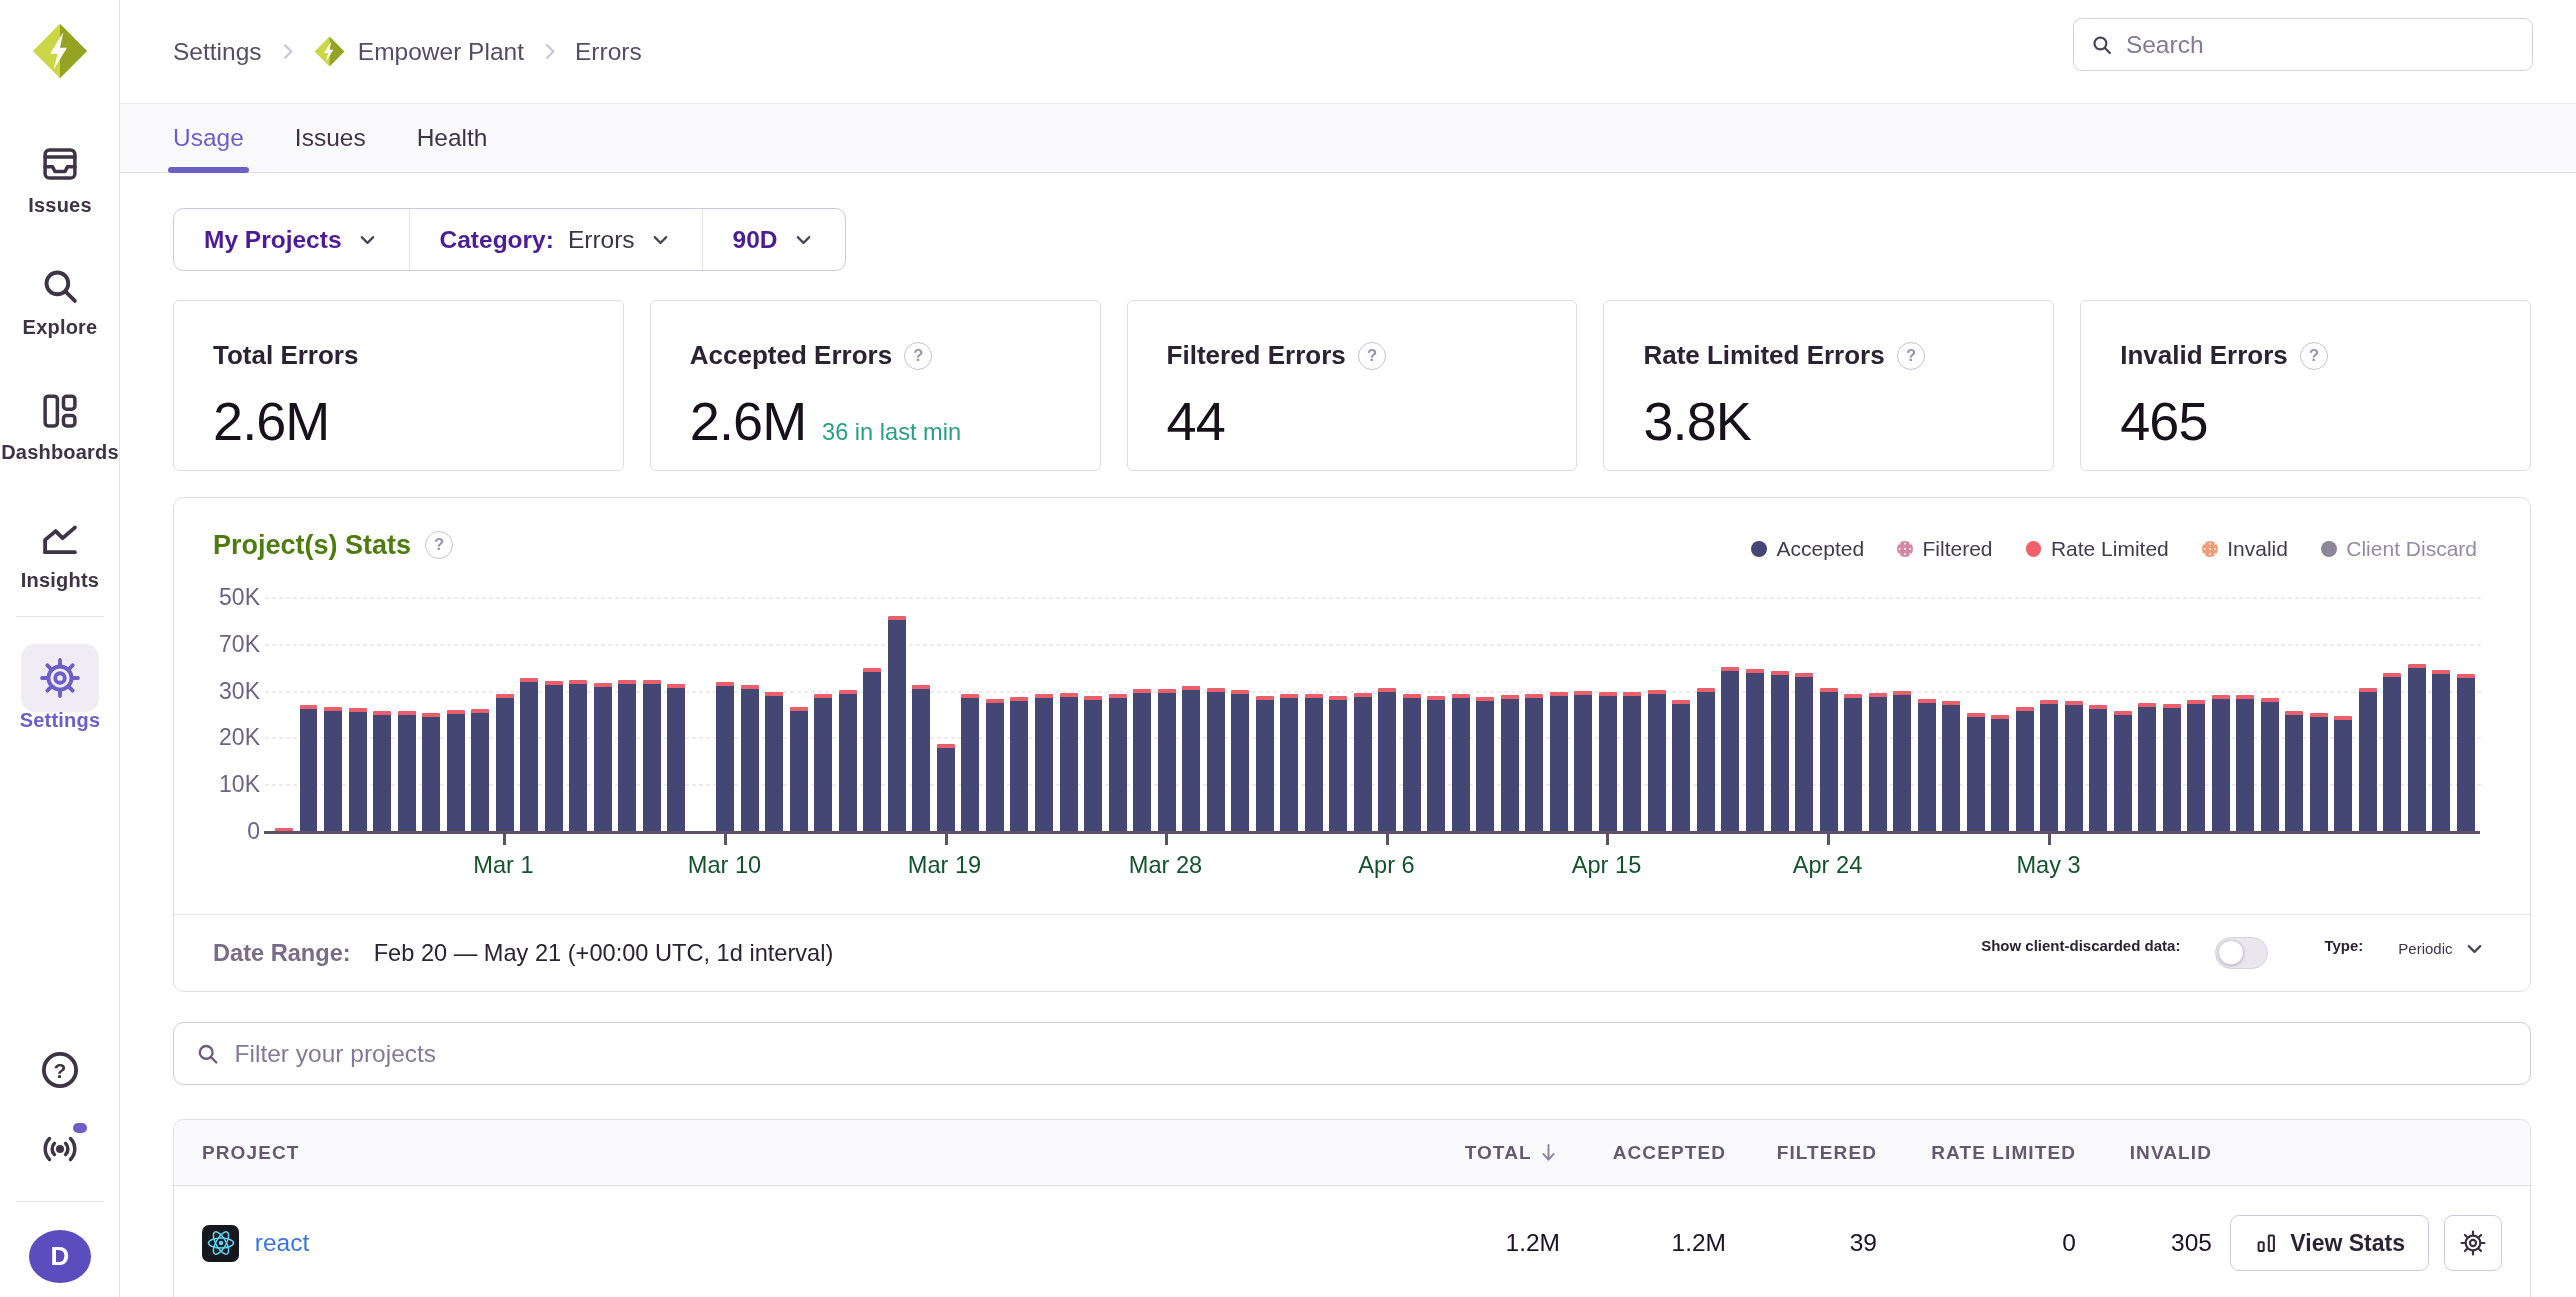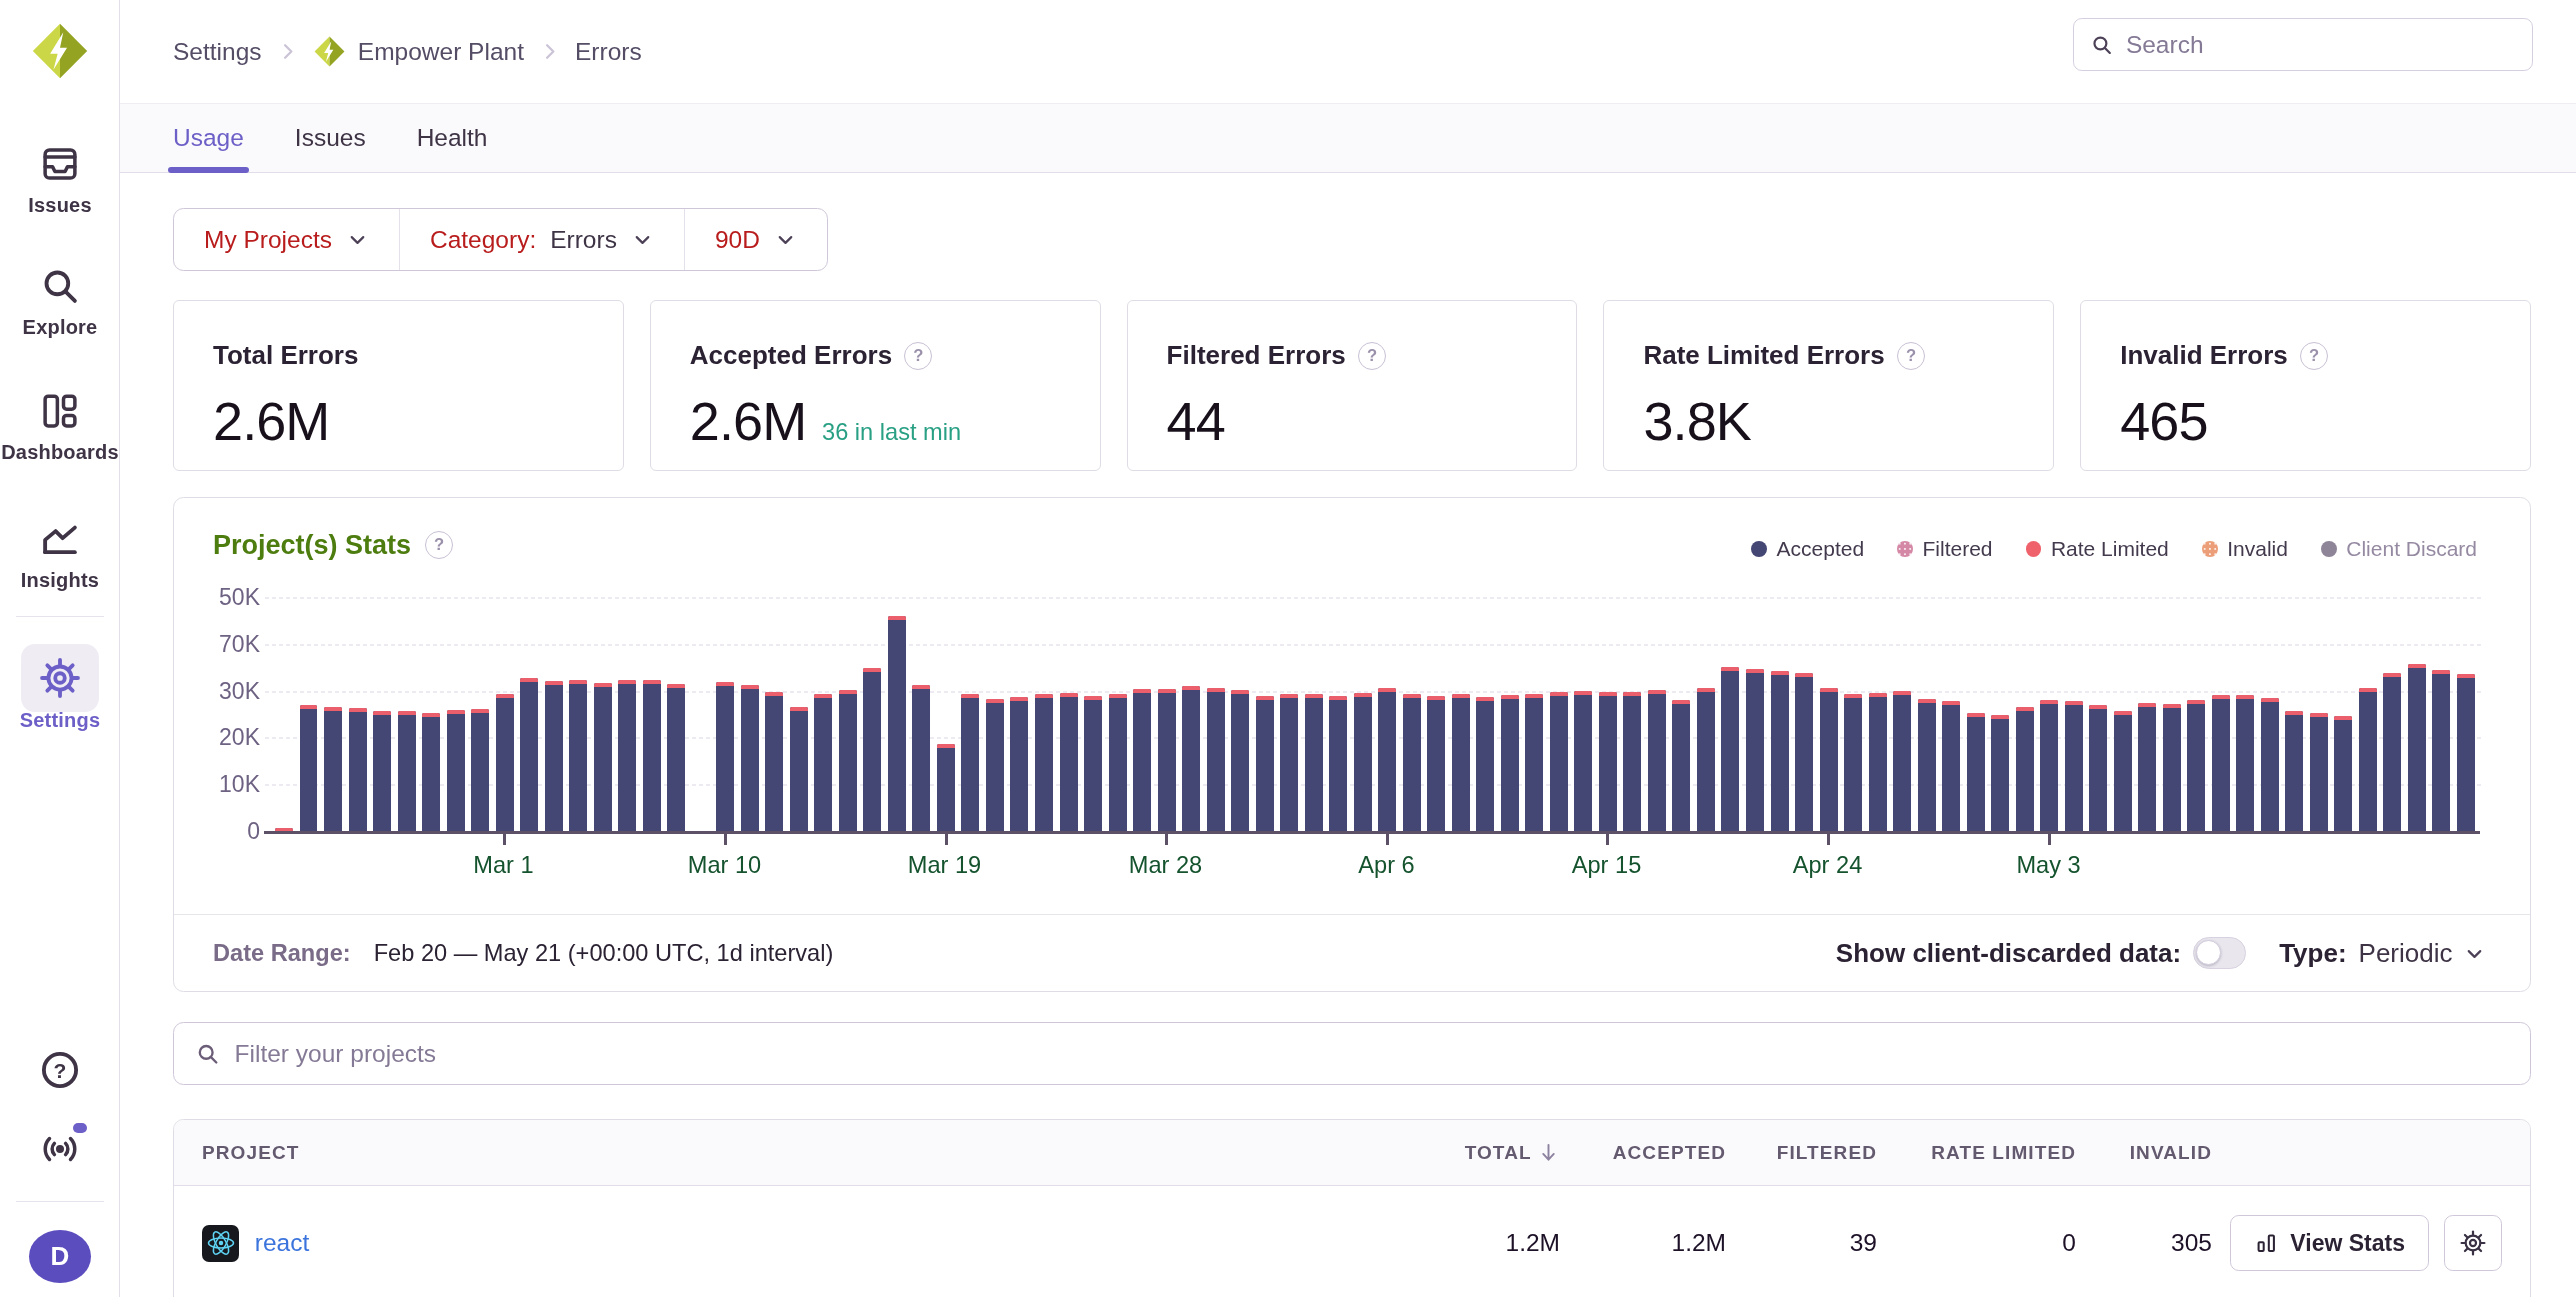--- a/index.html
+++ b/index.html
@@ -45,21 +45,21 @@
 
   
   #content { position:absolute; left:120px; top:173px; right:0; bottom:0; background:#fff; }
   .panel-border { border:1.3px solid #e0dce5; border-radius:10.5px; background:#fff; }
 
   
   #filterbar { position:absolute; left:53px; top:35px; height:63px; display:flex;
     border:1.3px solid #cfc7d9; border-radius:10.5px; background:#fff; overflow:hidden; }
   .fseg { display:flex; align-items:center; gap:14px; padding:0 30px; font-size:24.5px; cursor:pointer; }
   .fseg + .fseg { border-left:0.9px solid #e5e1ea; }
-  .fbold { font-weight:400; color:#b91c1c; }
+  .fbold { font-weight:700; color:#4c1d95; }
   .freg { color:#3e3446; }
 
   
   #cards-row { position:absolute; left:53px; top:127px; width:2358px; display:flex; gap:26px; }
   .card { flex:1 1 0; height:171px; border:1.3px solid #e0dce5; border-radius:6px; background:#fff; padding:39px 35px 0 39px; }
   .card-title-row { display:flex; align-items:center; gap:12.3px; }
   .card-title { font-size:26px; font-weight:700; color:#2b2233; }
   .help-circle { width:28px; height:28px; border:1.8px solid #c9c1d4; border-radius:50%;
     color:#9b91ab; font-size:16.6px; font-weight:700; display:flex; align-items:center; justify-content:center; }
   .card-value-row { display:flex; align-items:baseline; gap:15.8px; margin-top:19px; }
@@ -86,21 +86,21 @@
   .bar-cap { position:absolute; left:0; right:0; top:0; background:#ea5f6b; border-radius:1.8px 1.8px 0 0; }
   #baseline { position:absolute; left:90px; top:333px; width:2216px; height:2.6px; background:#5d5168; }
   .xtick { position:absolute; top:335px; width:2.6px; height:12.3px; background:#5d5168; }
   .xlab { position:absolute; top:354px; width:175px; margin-left:-88px; text-align:center;
     font-size:23.6px; color:#14532d; }
   #chart-footer { position:absolute; left:0; right:0; top:416px; height:77px; border-top:0.9px solid #e8e4ec;
     display:flex; align-items:center; }
   #footer-left { display:flex; align-items:center; gap:23px; padding-left:39px; font-size:23.6px; }
   #date-range-label { font-weight:700; color:#7a6c88; }
   #date-range-value { color:#2b2233; }
-  #footer-right { margin-left:auto; display:flex; align-items:flex-end; gap:12px; padding-right:44px; font-size:26px; }
+  #footer-right { margin-left:auto; display:flex; align-items:flex-start; gap:35px; padding-right:44px; font-size:15px; }
   #toggle-label, #type-label { font-weight:700; color:#2b2233; }
   #type-value { color:#3e3446; }
   #toggle { width:53px; height:31.5px; border-radius:15.8px; background:#e9e6ee; border:1.3px solid #d8d2e0;
     position:relative; cursor:pointer; }
   #toggle .knob { position:absolute; left:1.8px; top:1.8px; width:25.4px; height:25.4px; border-radius:50%;
     background:#fff; border:0.9px solid #d2cbdc; box-shadow:0 0.9px 2.6px rgba(40,30,60,.25); }
   #type-group { display:flex; align-items:center; gap:10.5px; cursor:pointer; }
 
   
   #proj-filter { position:absolute; left:53px; top:849px; width:2358px; height:63px;

